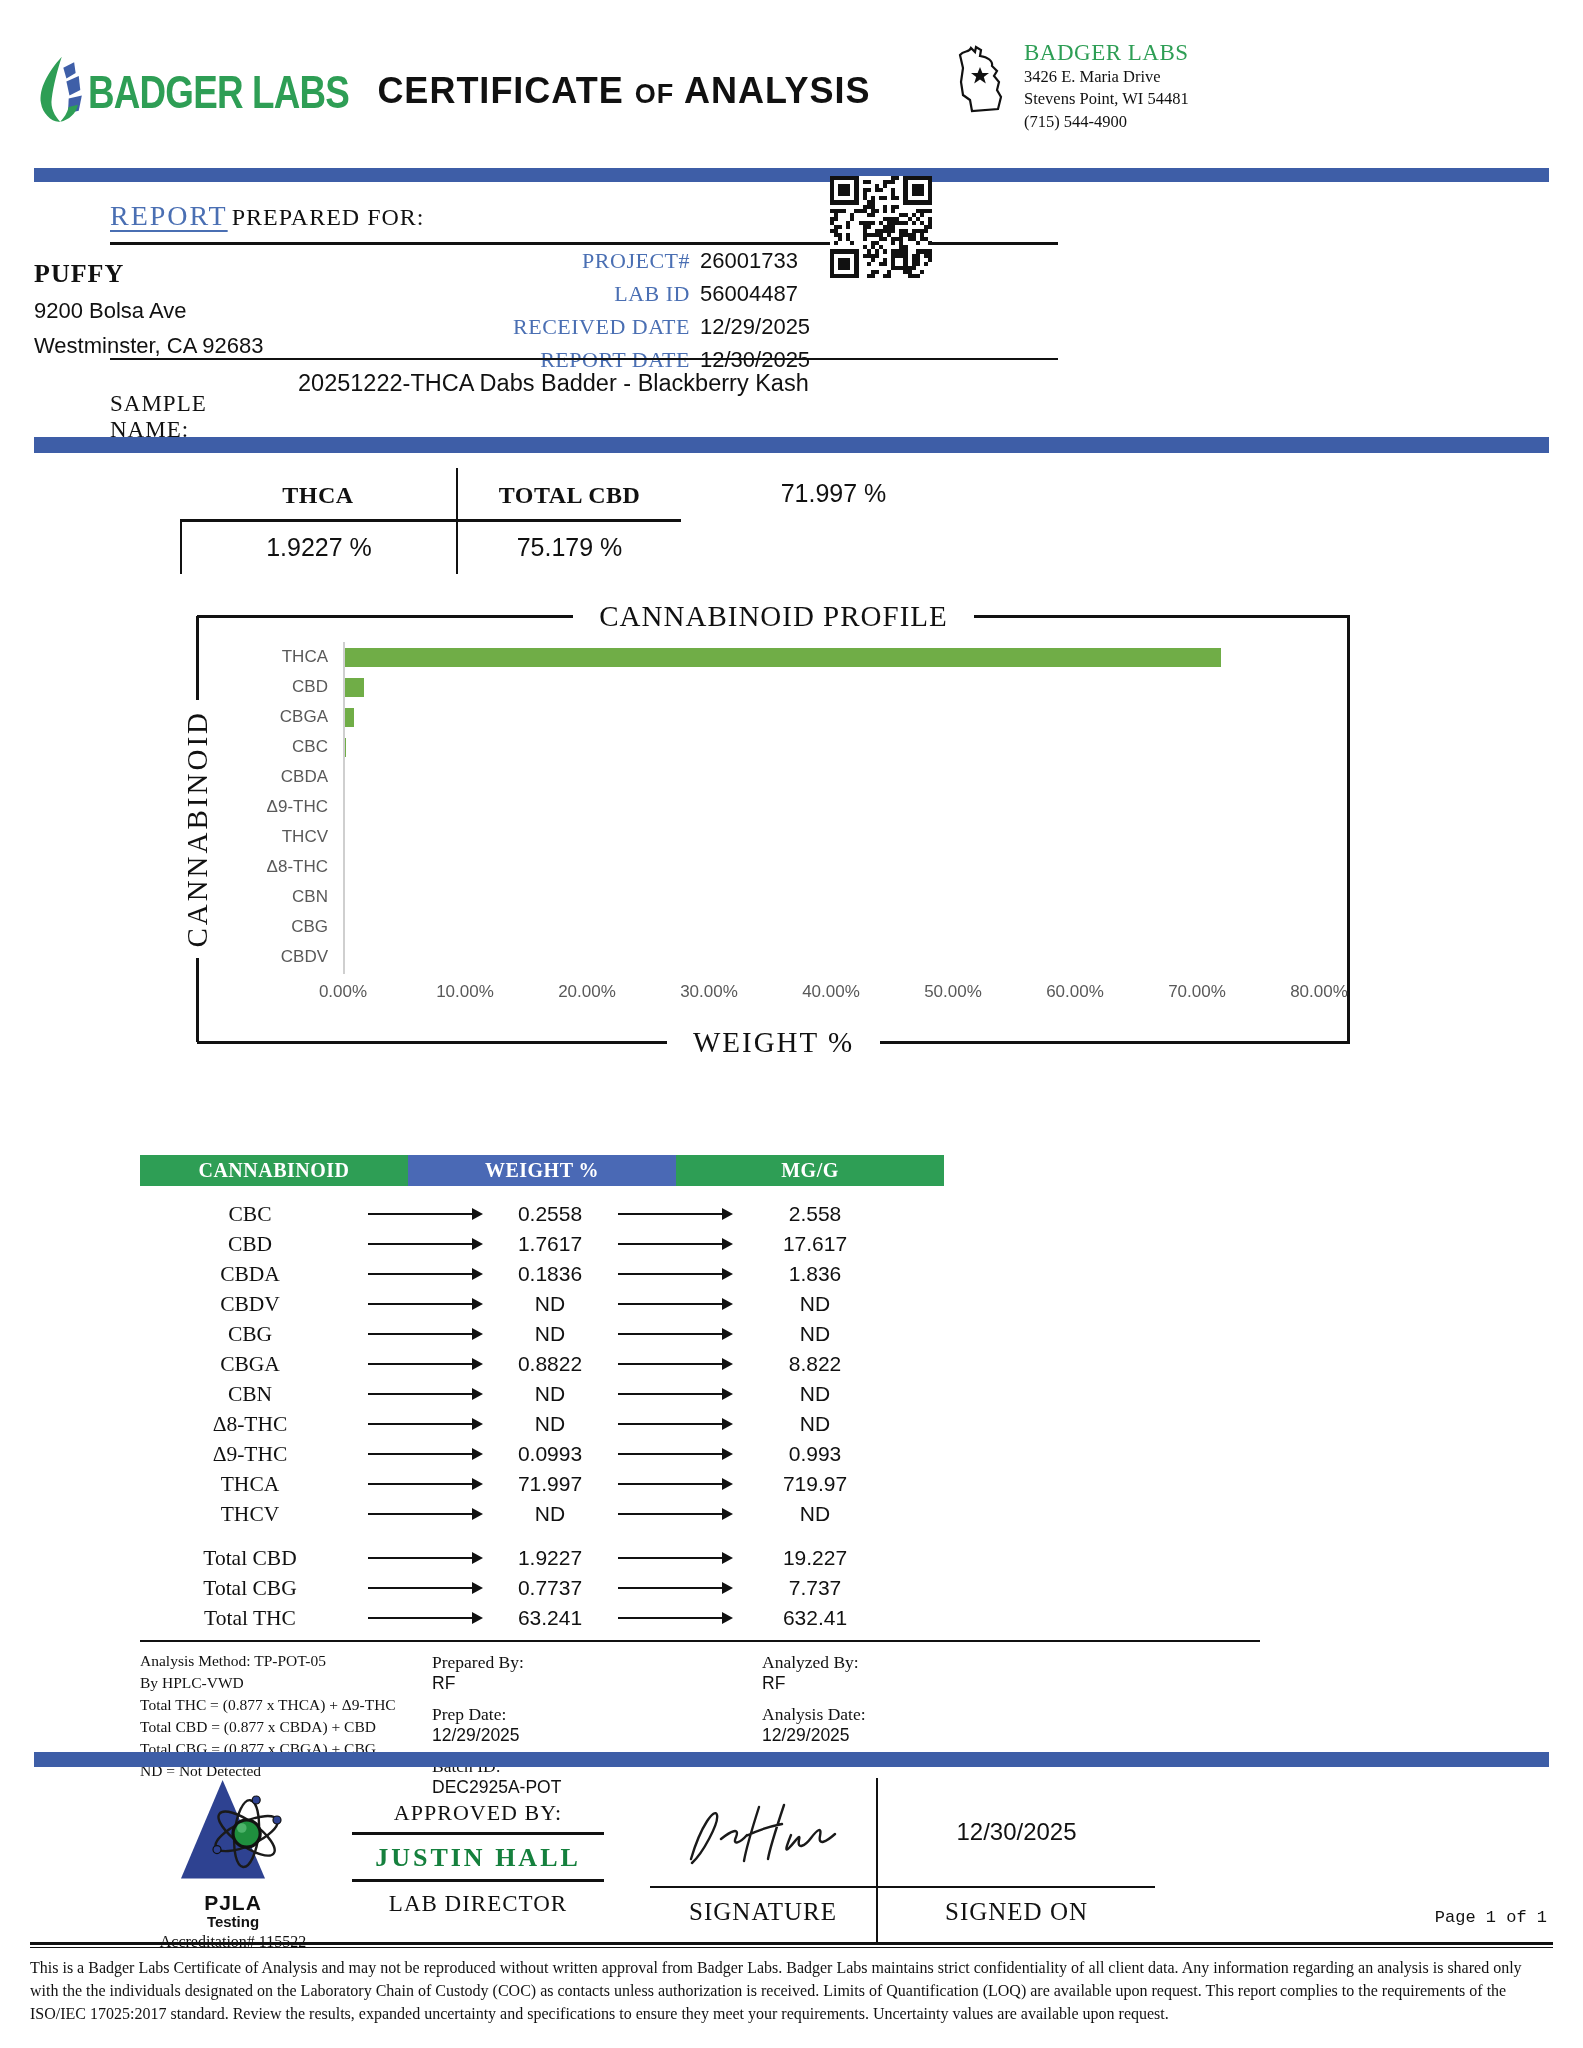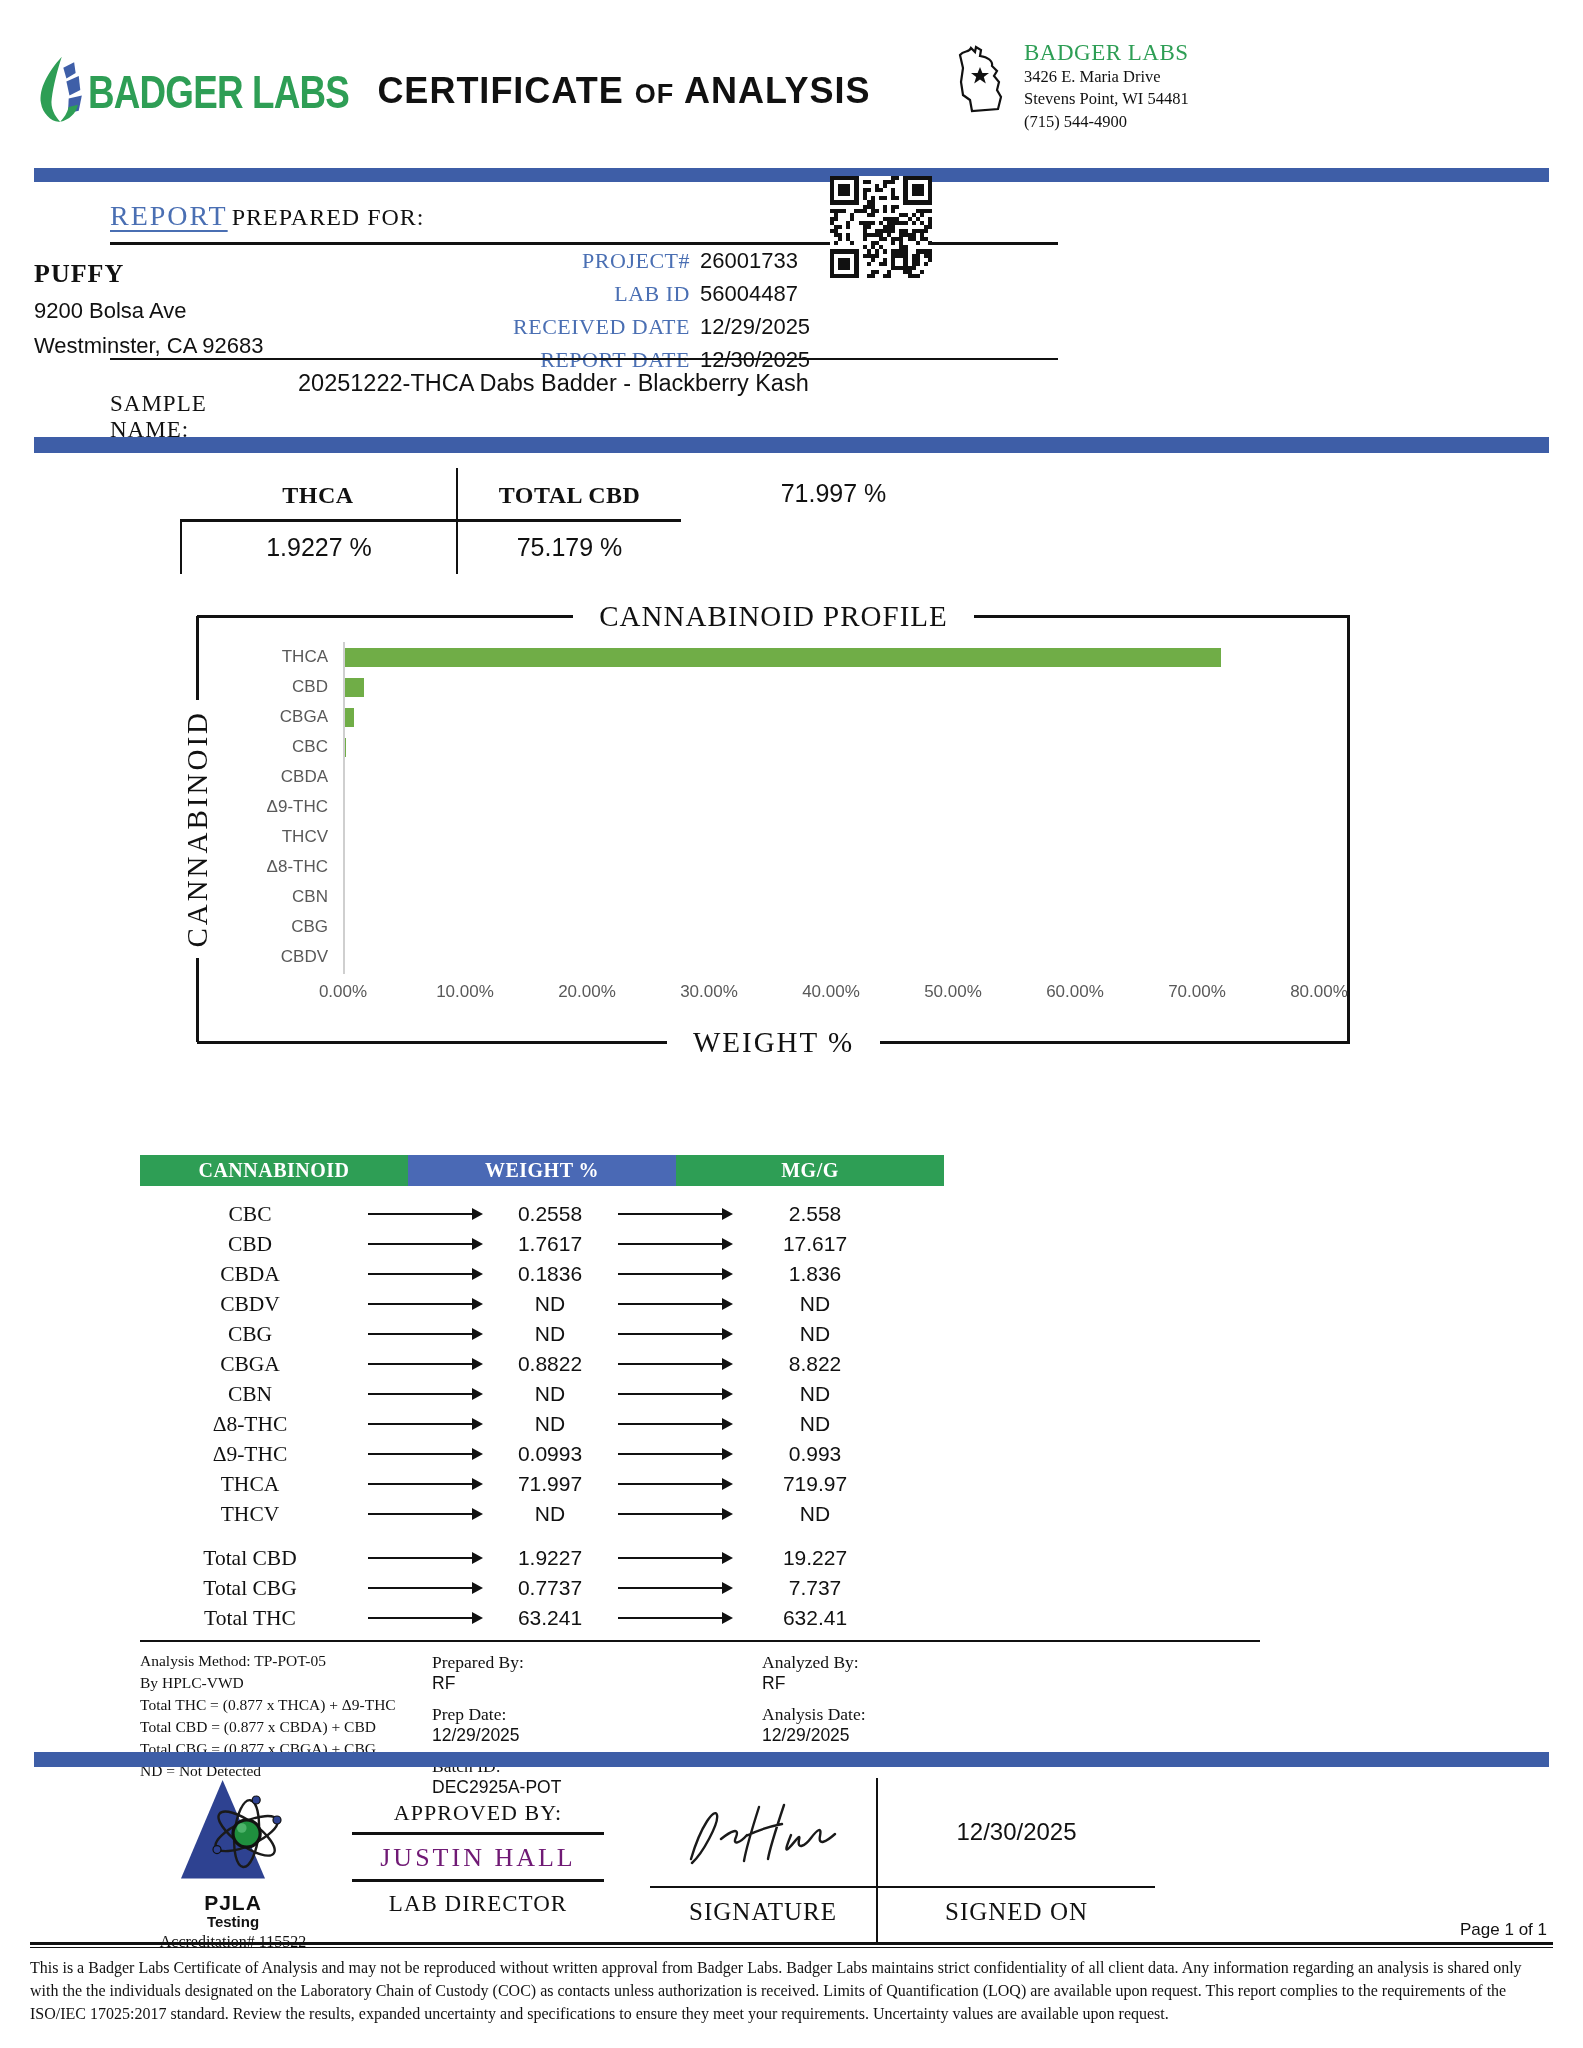--- a/index.html
+++ b/index.html
@@ -91,29 +91,29 @@
   
   .footer{position:absolute;top:1776px;left:0;width:1583px;height:168px;}
   .pjla{position:absolute;left:118px;top:0;width:230px;text-align:center;}
   .pjla svg{width:132px;height:112px;}
   .pjla-name{font-family:"Liberation Sans",sans-serif;font-weight:bold;font-size:21px;letter-spacing:1px;line-height:1;}
   .pjla-sub{font-family:"Liberation Sans",sans-serif;font-weight:bold;font-size:15px;}
   .pjla-acc{font-size:16px;margin-top:3px;}
   .approved{position:absolute;left:352px;top:24px;width:252px;text-align:center;}
   .app-label{font-size:22px;letter-spacing:1px;}
   .app-line{border-bottom:3.5px solid #111;margin:6px 0 8px;}
-  .app-name{color:#701a75;font-size:26px;letter-spacing:3px;}
+  .app-name{color:#15803d;font-size:26px;letter-spacing:3px;font-weight:bold;}
   .app-title{font-size:23px;letter-spacing:1px;margin-top:9px;}
   .sign-grid{position:absolute;left:650px;top:2px;width:505px;display:grid;grid-template-columns:226px 279px;}
   .sg-tl{height:108px;border-bottom:2.5px solid #111;display:flex;align-items:flex-end;justify-content:center;}
   .sg-tl svg{width:200px;height:96px;}
   .sg-tr{height:108px;border-bottom:2.5px solid #111;border-left:2.5px solid #111;display:flex;align-items:center;justify-content:center;font-family:"Liberation Sans",sans-serif;font-size:24px;}
   .sg-bl{padding-top:10px;text-align:center;font-size:25px;letter-spacing:1px;}
   .sg-br{border-left:2.5px solid #111;padding:10px 0 16px;text-align:center;font-size:25px;letter-spacing:1px;}
-  .page-num{position:absolute;right:36px;top:144px;font-family:Liberation Sans, sans-serif;font-size:17px;text-align:center;}
+  .page-num{position:absolute;right:36px;top:132px;font-family:Liberation Mono, monospace;font-size:17px;text-align:center;}
 
   .rule{position:absolute;top:1942px;left:30px;width:1523px;height:6px;border-top:3px solid #111;border-bottom:1.5px solid #111;box-sizing:border-box;}
   .disclaimer{position:absolute;top:1956px;left:30px;width:1523px;font-size:16px;line-height:1.45;}
 </style>
 </head>
 <body>
 
 <div class="page">
 
   <div class="hdr">

